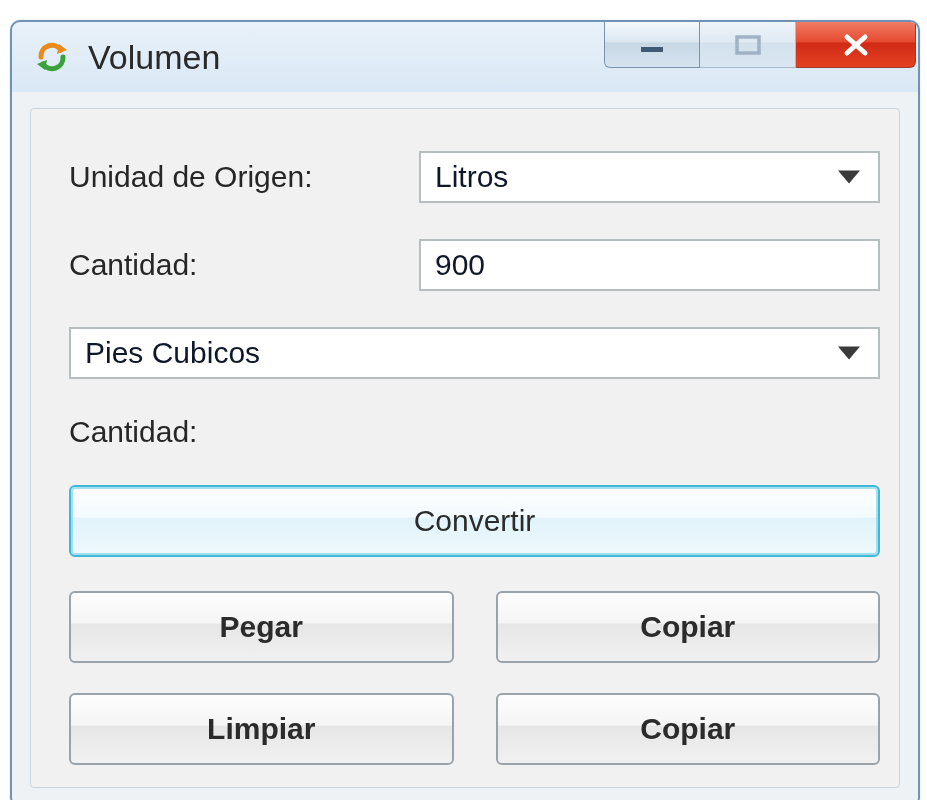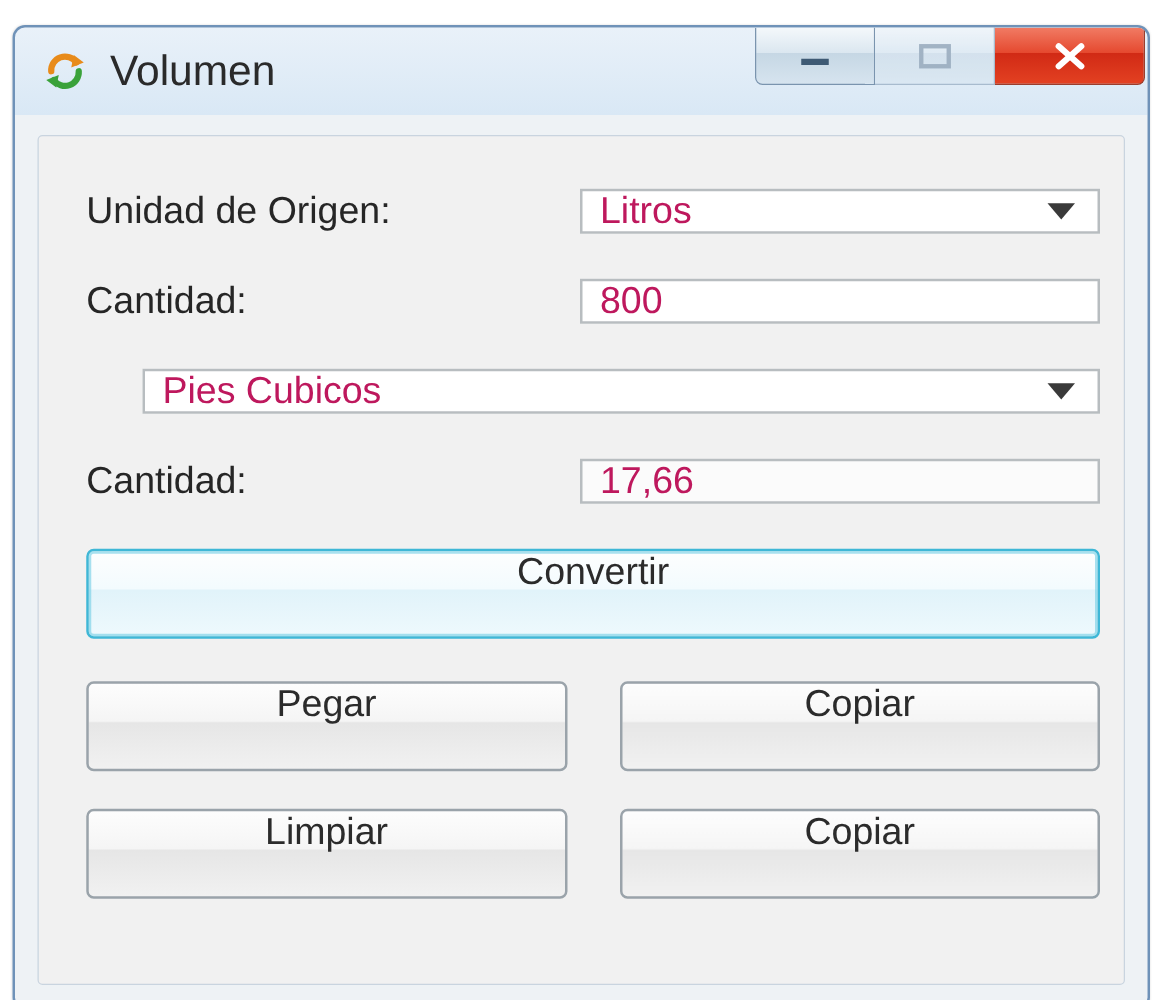--- a/index.html
+++ b/index.html
@@ -87,67 +87,67 @@
     align-items: center;
     margin-bottom: 36px;
   }
   .row .label {
     width: 350px;
     font-size: 30px;
     color: #262626;
   }
   .field {
     flex: 1;
-    height: 36px;
+    height: 52px;
     background: #ffffff;
     border: 2px solid #b8bdc0;
     box-sizing: border-box;
     display: flex;
     align-items: center;
     padding: 0 14px;
     font-size: 30px;
-    color: #be185d;
+    color: #0f172a;
     position: relative;
-    margin-left: 45px;
   }
   .field.readonly { background: #fbfbfb; }
   .caret {
     position: absolute;
     right: 18px;
     top: 50%;
     transform: translateY(-50%);
     width: 0; height: 0;
     border-left: 11px solid transparent;
     border-right: 11px solid transparent;
     border-top: 13px solid #3a3a3a;
   }
   .btn {
     height: 72px;
     border: 2px solid #9aa3aa;
     border-radius: 6px;
     background: linear-gradient(to bottom, #fdfdfd 0%, #f5f5f5 44%, #e6e6e6 46%, #f1f1f1 100%);
     display: flex;
-    align-items: flex-start;
+    align-items: center;
     justify-content: center;
     font-size: 30px;
     color: #2b2b2b;
     box-sizing: border-box;
   }
   .btn.primary {
     width: 100%;
     border-color: #3fb7d6;
     box-shadow: inset 0 0 0 2px rgba(111,205,228,.6);
     background: linear-gradient(to bottom, #fdfefe 0%, #f3fbfe 44%, #e1f3fa 46%, #eef9fd 100%);
     margin-top: 14px;
     margin-bottom: 34px;
   }
   .btn-grid {
     display: grid;
     grid-template-columns: 1fr 1fr;
     grid-gap: 30px 42px;
+    font-weight: bold;
   }
 </style>
 </head>
 <body>
 
 <div class="window">
 
   <div class="titlebar">
     <div class="title-icon">
       <svg width="34" height="34" viewBox="0 0 34 34">
@@ -185,36 +185,33 @@
       <div class="label">Unidad de Origen:</div>
       <div class="field">
         <span>Litros</span>
         <div class="caret"></div>
       </div>
     </div>
 
     <div class="row">
       <div class="label">Cantidad:</div>
       <div class="field">
-        <span>800</span>
+        <span>900</span>
       </div>
     </div>
 
     <div class="row">
       <div class="field">
         <span>Pies Cubicos</span>
         <div class="caret"></div>
       </div>
     </div>
 
     <div class="row">
       <div class="label">Cantidad:</div>
-      <div class="field readonly">
-        <span>17,66</span>
-      </div>
     </div>
 
     <div class="btn primary">
       <span>Convertir</span>
     </div>
 
     <div class="btn-grid">
       <div class="btn">
         <span>Pegar</span>
       </div>

